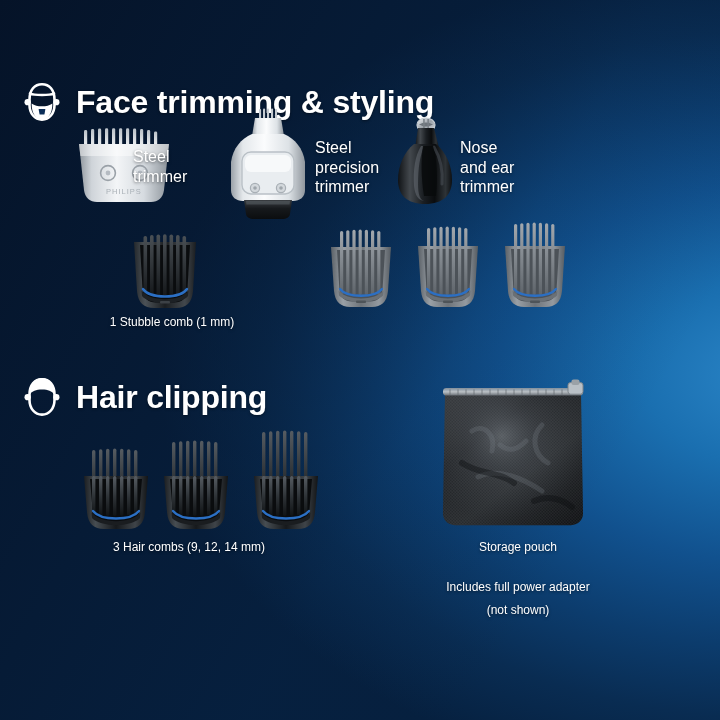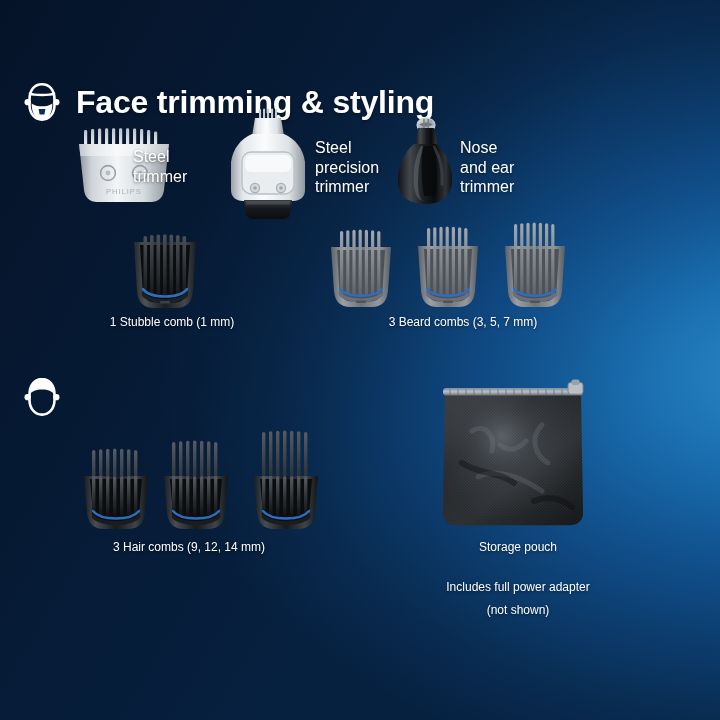--- a/index.html
+++ b/index.html
@@ -315,36 +315,36 @@
         <rect x="46.0" y="1.2" width="3.2" height="71.8" rx="1.6"></rect>
         <rect x="52.2" y="2" width="3.2" height="71" rx="1.6"></rect>
       </g>
       <path d="M15 67 C22 76 50 76 57 67" fill="none" stroke="#2b6fc4" stroke-width="2.3" stroke-linecap="round"></path>
       <path d="M13.5 68.5 C21 79 51 79 58.5 68.5 L58 73.5 C50.5 82 21.5 82 14 73.5 Z" fill="#6a7076"></path>
       <rect x="31" y="78.5" width="10" height="2.4" rx="1" fill="#4e5459"></rect>
     </svg>
   </div>
 
   <div class="cap ctr" style="left:172px;top:315px;">1 Stubble comb (1 mm)</div>
-  <div class="cap ctr" style="left:463px;top:315px;">3 Beard combs (3, 5, 7 mm)</div>
 
   <div class="sec-head" style="left:22px;top:375px;">
     <span class="sec-icon">
       <svg viewBox="0 0 40 44" width="40" height="44" aria-hidden="true">
         <g fill="none" stroke="#ffffff" stroke-width="2.6" stroke-linejoin="round" stroke-linecap="round">
           <path d="M7.5 19.5 C7.5 9.8 12.6 4.2 20 4.2 C27.4 4.2 32.5 9.8 32.5 19.5
                    L32.5 25 C32.5 33.5 27.2 39.6 20 39.6 C12.8 39.6 7.5 33.5 7.5 25 Z"></path>
           <circle cx="5.6" cy="22.2" r="3.1" fill="#ffffff" stroke="none"></circle>
           <circle cx="34.4" cy="22.2" r="3.1" fill="#ffffff" stroke="none"></circle>
         </g>
 
         <path d="M7.3 19.8 C7.3 9.4 12.5 3 20 3 C27.5 3 32.7 9.4 32.7 19.8
                  C29.6 16.2 26.2 14.6 20 14.6 C13.8 14.6 10.4 16.2 7.3 19.8 Z" fill="#ffffff"></path>
       </svg>
     </span>
+    <span class="sec-title">Hair clipping</span>
   </div>
 
   <div class="art" style="left:78px;top:448px;">
     <svg width="76" height="86" viewBox="0 0 76 86">
       <defs>
         <linearGradient id="hcFrame" x1="0" y1="0" x2="1" y2="0">
           <stop offset="0" stop-color="#1b1e21"></stop>
           <stop offset=".18" stop-color="#474d52"></stop>
           <stop offset=".5" stop-color="#16191c"></stop>
           <stop offset=".8" stop-color="#3f4449"></stop>

